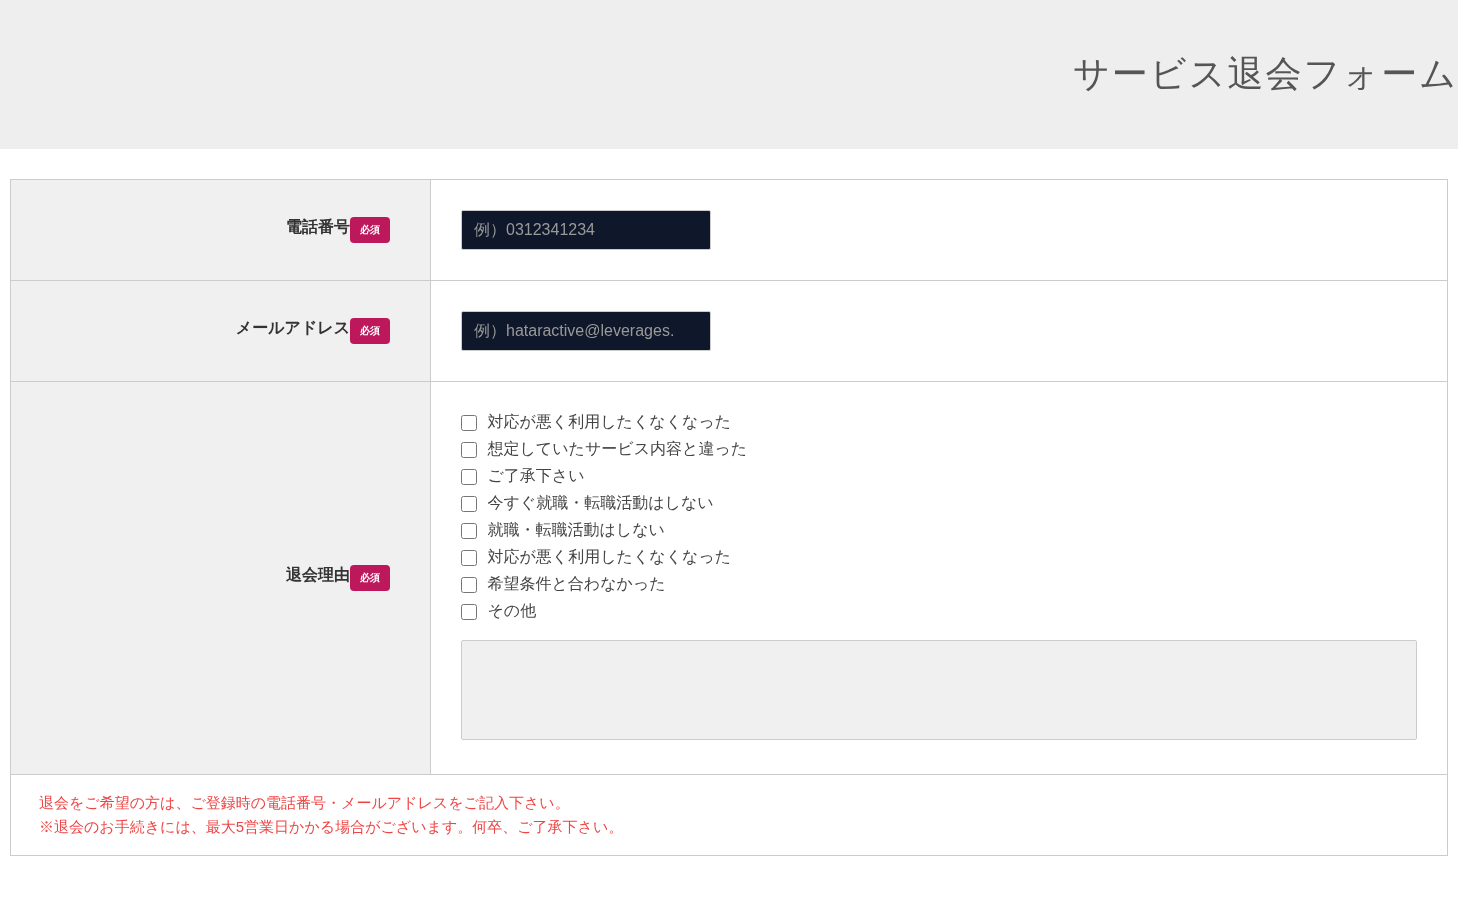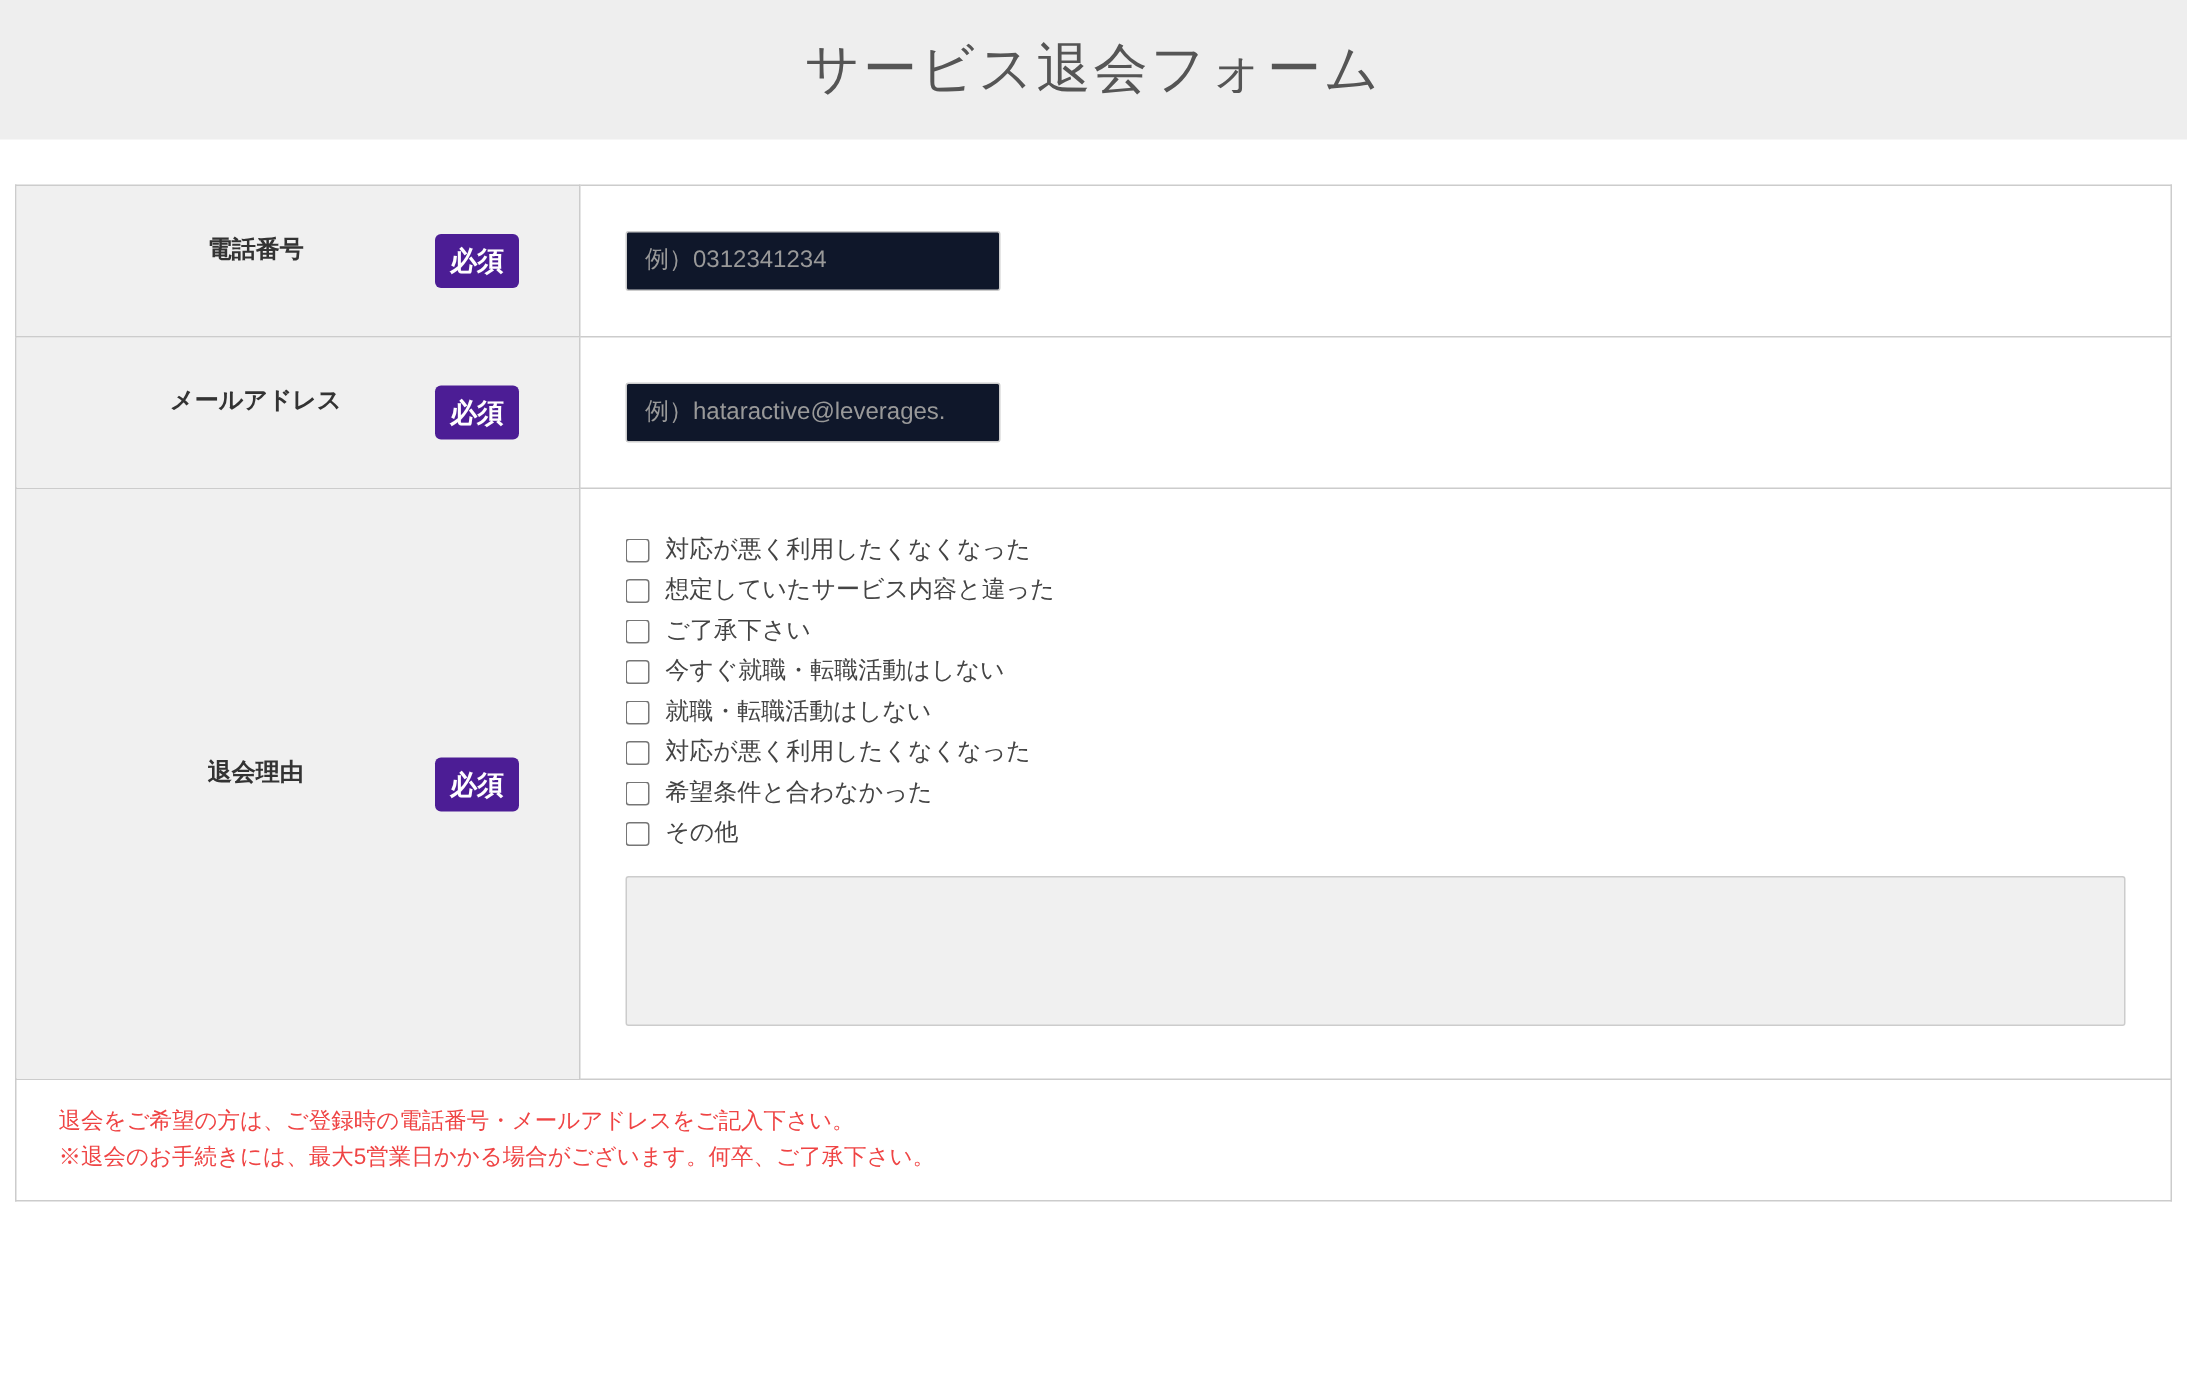--- a/index.html
+++ b/index.html
@@ -7,58 +7,58 @@
       margin: 0;
       padding: 0;
     }
     body {
       font-family: "Hiragino Kaku Gothic Pro", "Meiryo", sans-serif;
       background: #ffffff;
       color: #333;
     }
     .header {
       background: #eeeeee;
-      padding: 22px 0;
-      text-align: center;
+      padding: 50px 0;
+      text-align: right;
     }
     .header h1 {
       font-size: 36px;
       font-weight: 400;
       color: #555;
       letter-spacing: 2px;
     }
     .container {
       padding: 30px 10px 10px 10px;
     }
     table.form-table {
       width: 100%;
       border-collapse: collapse;
       border: 1px solid #ccc;
     }
     table.form-table > tbody > tr > th {
-      width: 376px;
+      width: 420px;
       background: #f0f0f0;
       border: 1px solid #ccc;
       padding: 31px 40px;
-      text-align: center;
+      text-align: right;
       font-weight: bold;
       font-size: 16px;
       color: #333;
       vertical-align: middle;
       position: relative;
     }
     table.form-table > tbody > tr > td {
       border: 1px solid #ccc;
       padding: 30px 30px;
       vertical-align: middle;
     }
     .required-badge {
-      background: #4c1d95;
+      background: #be185d;
       color: #fff;
-      font-size: 18px;
+      font-size: 10px;
       font-weight: bold;
       padding: 6px 10px;
       border-radius: 4px;
       float: right;
     }
     .th-label {
       display: inline-block;
       vertical-align: middle;
     }
     input[type="text"],

